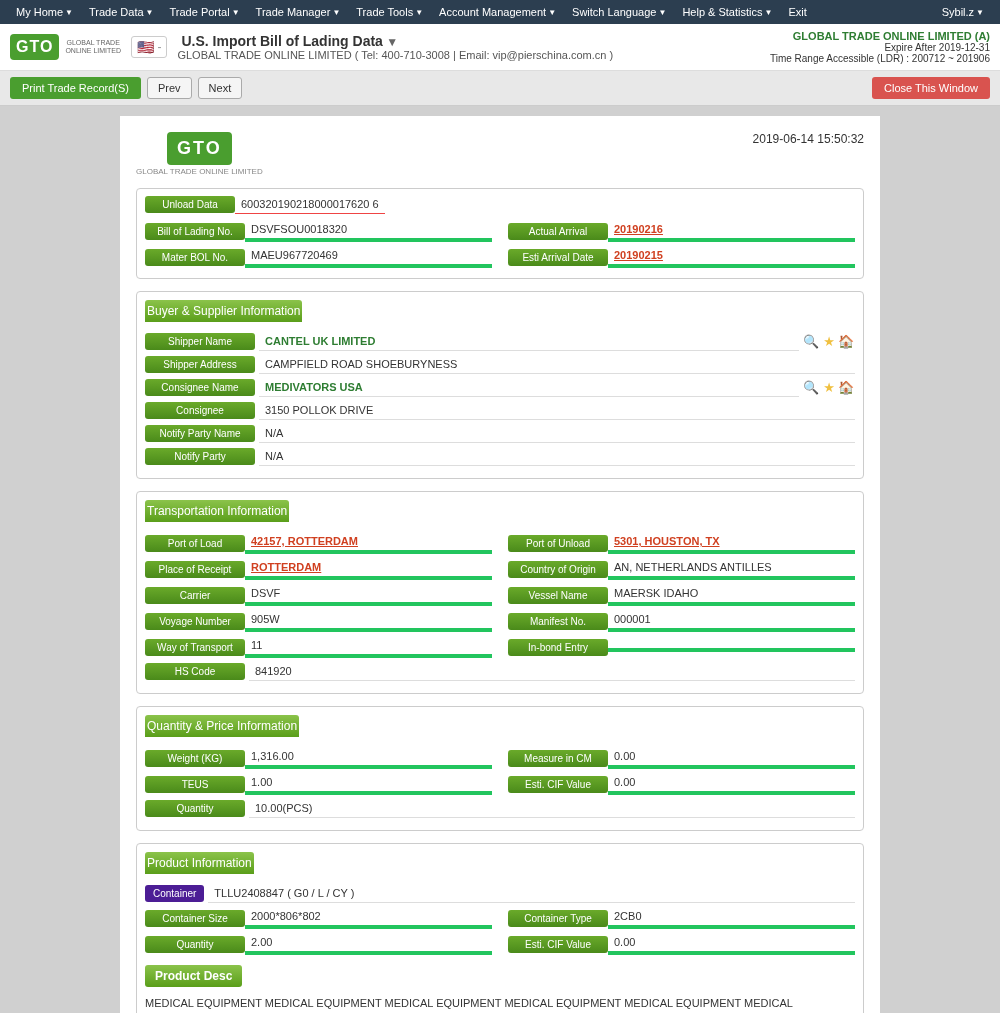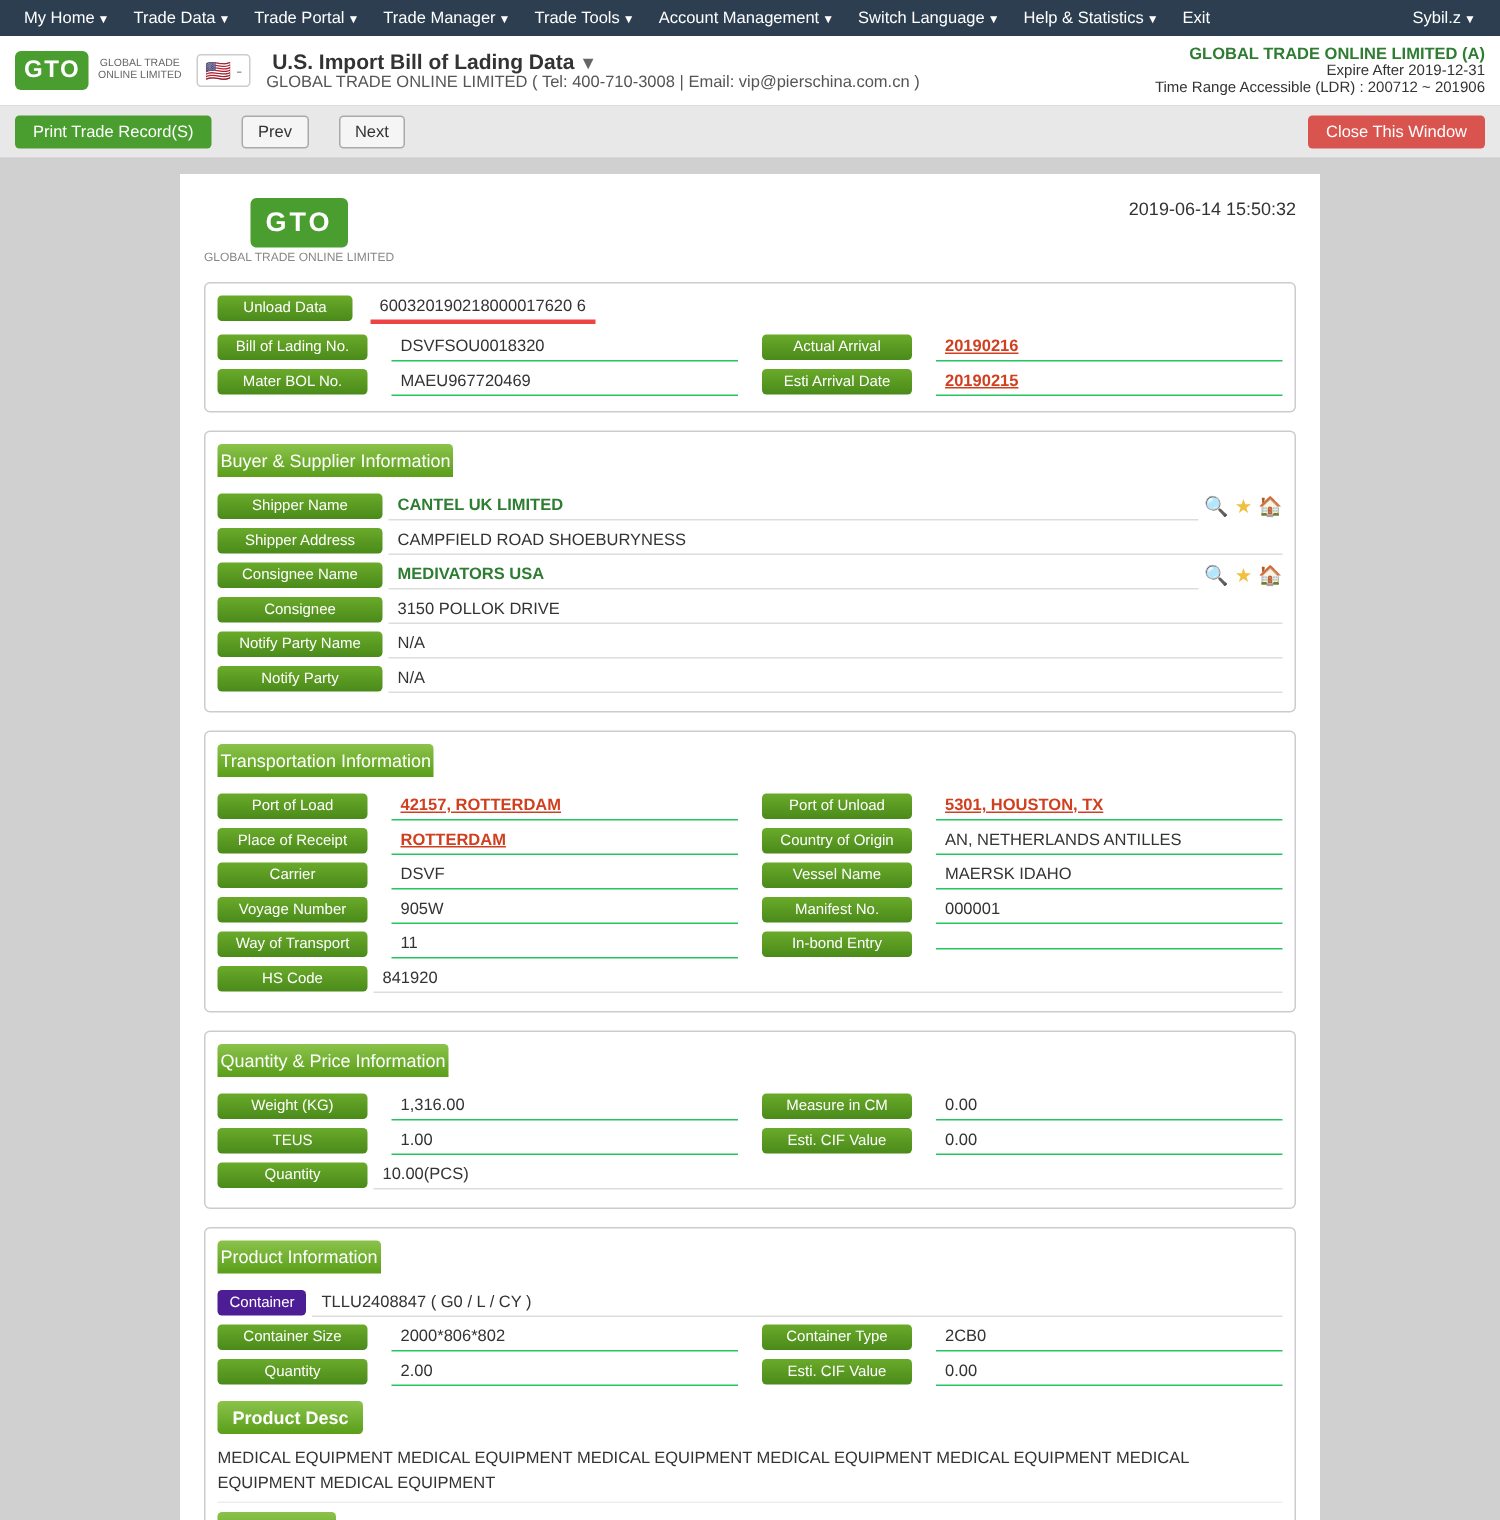--- a/index.html
+++ b/index.html
@@ -22,21 +22,21 @@
     .flag-icon { font-size: 14px; }
     .header-title { font-size: 14px; font-weight: bold; color: #333; margin-left: 4px; }
     .header-edit-icon { color: #666; font-size: 12px; }
     .header-contact { font-size: 11px; color: #555; }
     .header-right { margin-left: auto; text-align: right; }
     .company-name { color: #2e7d32; font-weight: bold; font-size: 11px; }
     .expire-info { color: #333; font-size: 10px; }
     .time-range { color: #333; font-size: 10px; }
 
     
-    .toolbar { background: #e8e8e8; border-bottom: 1px solid #ccc; display: flex; align-items: flex-start; padding: 6px 10px; gap: 20px; }
+    .toolbar { background: #e8e8e8; border-bottom: 1px solid #ccc; display: flex; align-items: flex-start; padding: 6px 10px; gap: 6px; }
     .btn-print { background: #4a9e2f; color: #fff; border: none; padding: 5px 12px; border-radius: 3px; cursor: pointer; font-size: 11px; }
     .btn-nav { background: #f5f5f5; color: #333; border: 1px solid #aaa; padding: 4px 10px; border-radius: 3px; cursor: pointer; font-size: 11px; }
     .btn-close { background: #d9534f; color: #fff; border: none; padding: 5px 12px; border-radius: 3px; cursor: pointer; font-size: 11px; margin-left: auto; }
 
     
     .main-content { background: #fff; margin: 0 auto; max-width: 760px; padding: 16px; }
 
     
     .doc-header { display: flex; align-items: flex-start; justify-content: space-between; margin-bottom: 12px; }
     .gto-logo-doc { display: flex; flex-direction: column; align-items: center; }
@@ -54,34 +54,34 @@
     .field-value { flex: 1; padding: 3px 6px; font-size: 11px; color: #333; border-bottom: 1px solid #ddd; margin-left: 4px; }
     .field-col { flex: 1; display: flex; align-items: center; }
     .field-icons { display: flex; gap: 4px; margin-left: 4px; align-items: center; }
     .search-icon-small { color: #888; font-size: 13px; cursor: pointer; }
     .star-icon { color: #f0c040; font-size: 13px; cursor: pointer; }
     .home-icon { color: #e06030; font-size: 13px; cursor: pointer; }
 
     
     .global-data-row { display: flex; align-items: center; margin-bottom: 6px; }
     .global-data-label { background: linear-gradient(to bottom, #6aaa2a, #4a8a1a); color: #fff; padding: 3px 8px; border-radius: 3px; font-size: 10px; min-width: 90px; text-align: center; }
-    .global-data-value { padding: 3px 6px; font-size: 11px; color: #333; border-bottom: 3px solid #ef4444; margin-left: 12px; }
+    .global-data-value { padding: 3px 6px; font-size: 11px; color: #333; border-bottom: 1px solid #ef4444; margin-left: 0; }
 
     
     .container-label { background: #4c1d95; color: #fff; padding: 3px 8px; border-radius: 3px; font-size: 10px; }
 
     
     .product-desc-header { background: linear-gradient(to bottom, #8bc34a, #5a9e1a); color: #fff; padding: 4px 10px; font-size: 12px; font-weight: bold; border-radius: 3px; display: inline-block; margin: 6px 0 4px 0; }
     .product-desc-text { font-size: 11px; color: #333; line-height: 1.5; padding: 4px 0; border-bottom: 1px solid #eee; }
     .marks-header { background: linear-gradient(to bottom, #8bc34a, #5a9e1a); color: #fff; padding: 4px 10px; font-size: 12px; font-weight: bold; border-radius: 3px; display: inline-block; margin: 6px 0 4px 0; }
 
     .two-field-row { display: flex; gap: 16px; margin-bottom: 4px; }
     .two-field-row .field-col { flex: 1; display: flex; align-items: center; }
     .half-label { background: linear-gradient(to bottom, #6aaa2a, #4a8a1a); color: #fff; padding: 3px 8px; border-radius: 3px; font-size: 10px; white-space: nowrap; min-width: 100px; text-align: center; }
-    .half-value { flex: 1; padding: 3px 6px; font-size: 11px; color: #333; border-bottom: 1px solid #22c55e; margin-left: 16px; }
+    .half-value { flex: 1; padding: 3px 6px; font-size: 11px; color: #333; border-bottom: 4px solid #22c55e; margin-left: 0; }
     .half-value.highlight { color: #d04020; font-weight: bold; text-decoration: underline; }
   </style>
 </head>
 <body>
 
 <div class="top-nav">
   <div class="nav-item">
     <span>My Home</span>
     <span class="dropdown-arrow">▼</span>
   </div>

